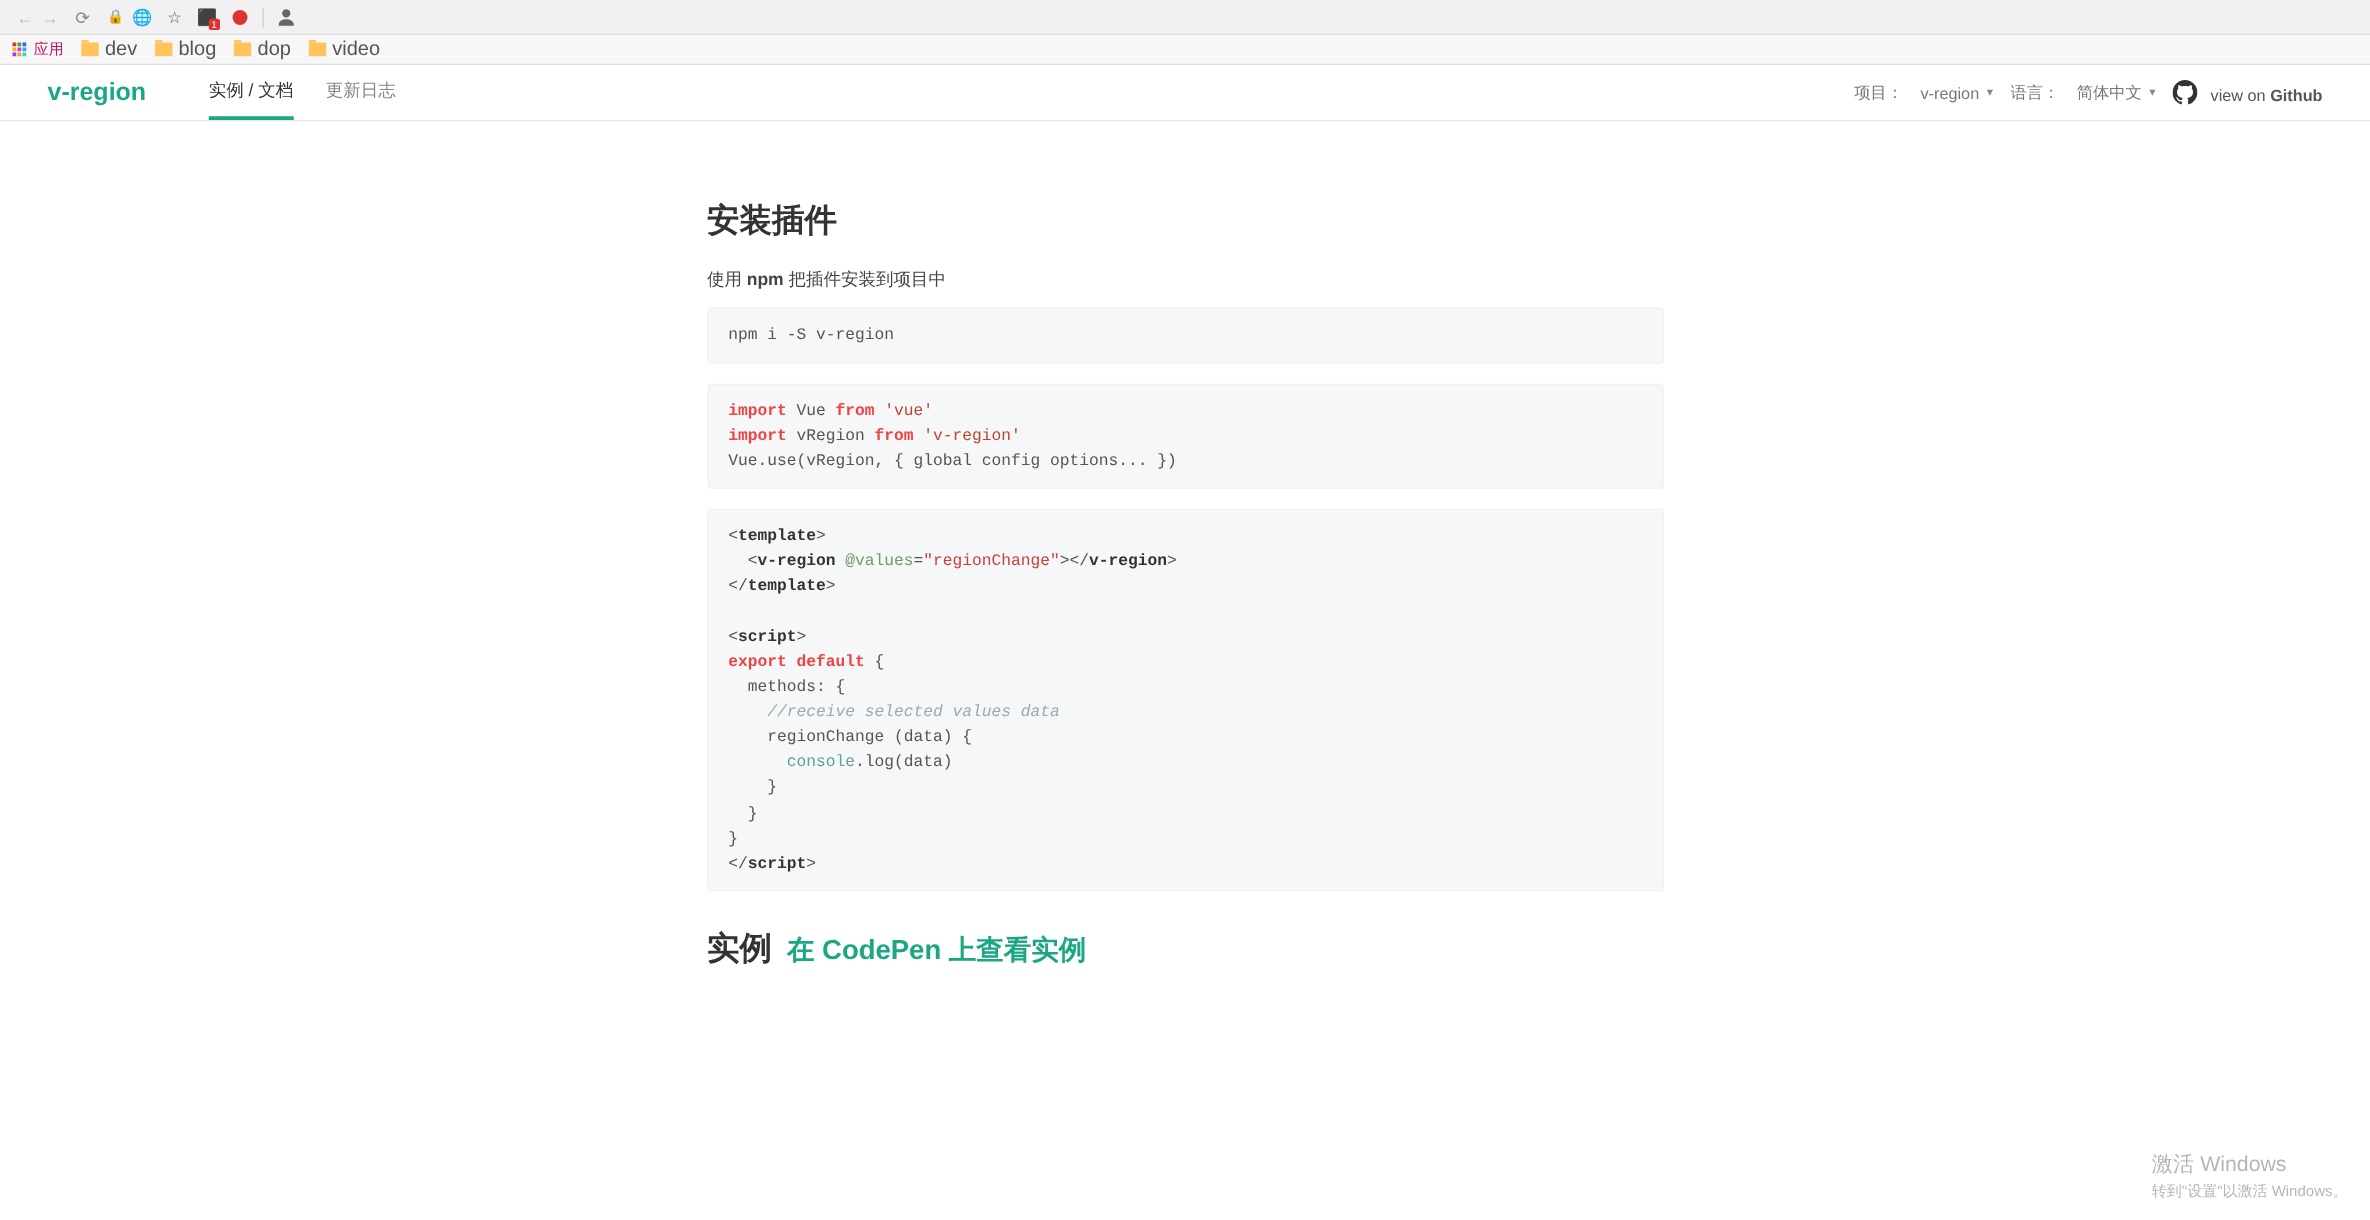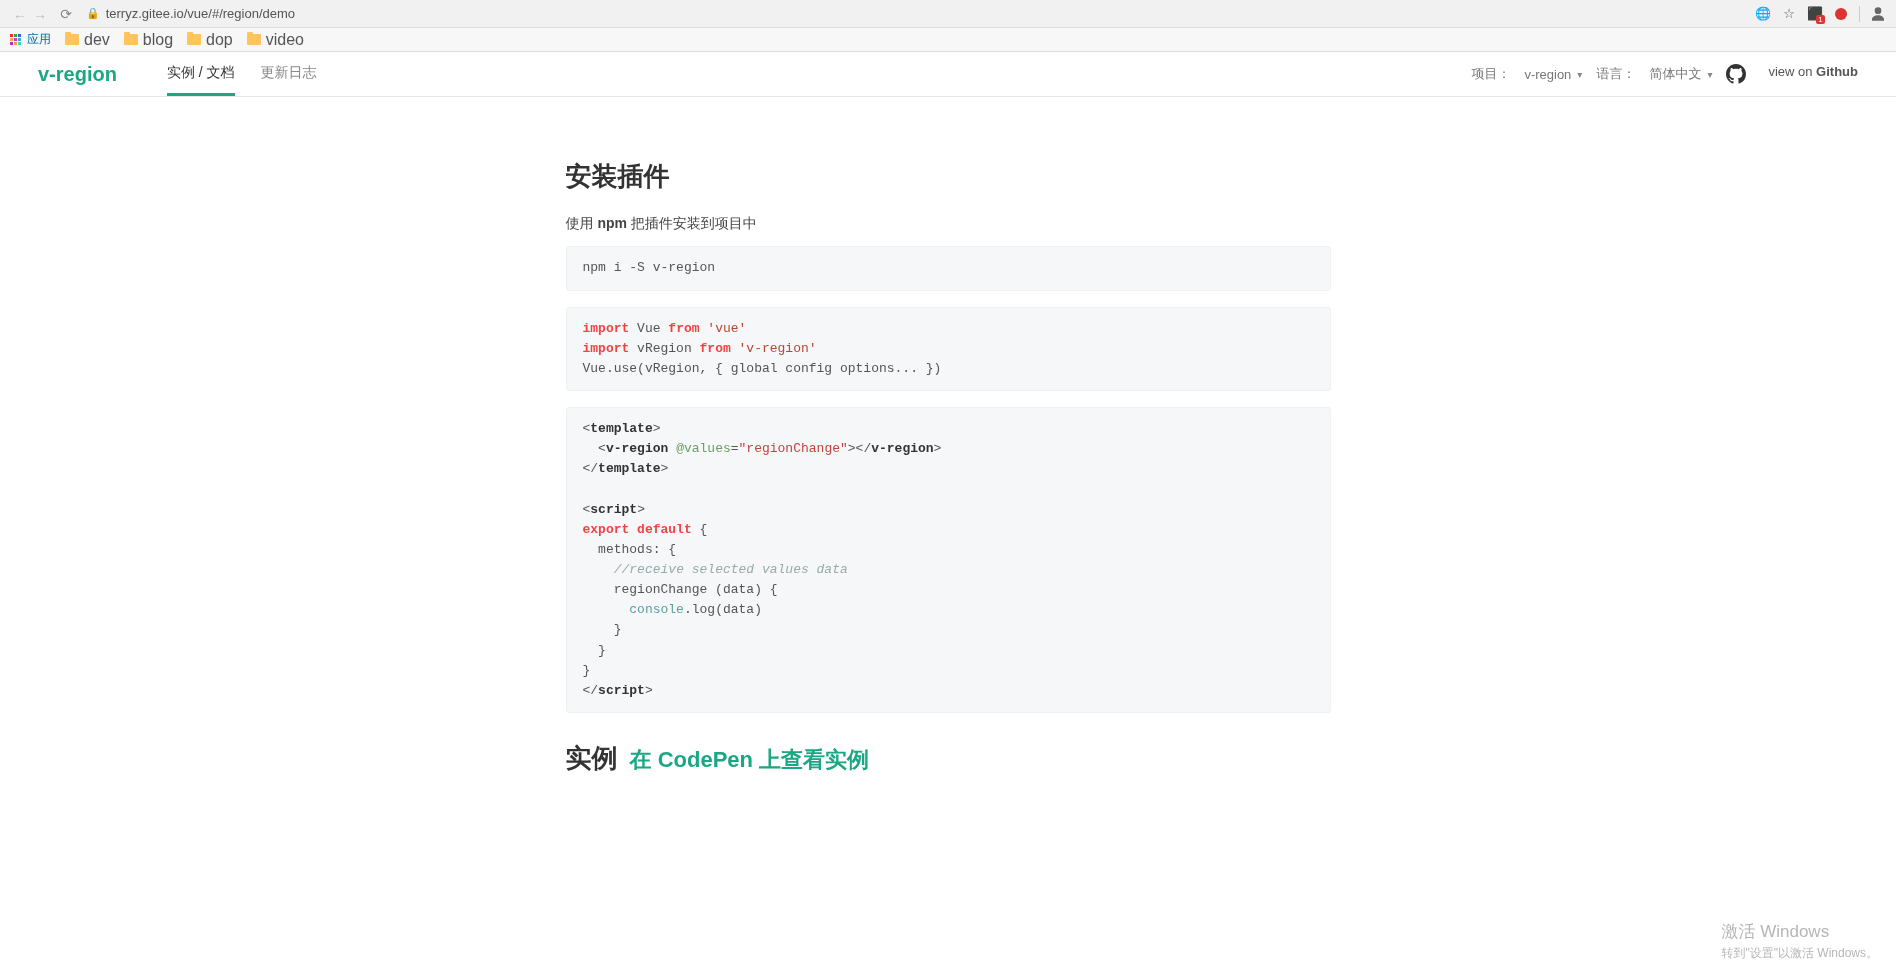--- a/index.html
+++ b/index.html
@@ -10,21 +10,21 @@
 .reload { margin-left: 6px; margin-right: 10px; }
 .lock { color: #666; font-size: 11px; margin-right: 6px; }
 .url { color: #555; font-size: 13px; flex: 1; }
 .chrome-right { display:flex; align-items:center; gap:10px; }
 .chrome-ic { width:16px; height:16px; font-size:13px; color:#555; display:flex; align-items:center; justify-content:center; position:relative;}
 .ext-badge { position:absolute; bottom:-2px; right:-2px; background:#d33; color:#fff; font-size:8px; width:9px; height:9px; border-radius:2px; display:flex; align-items:center; justify-content:center;}
 .red-dot { width:12px; height:12px; background:#d33; border-radius:50%; }
 .user-ic svg{width:18px;height:18px;fill:#666;}
 .vbar { width:1px; height:16px; background:#ccc; }
 .bookmarks-bar { height: 24px; display: flex; align-items: center; padding: 0 10px; gap: 14px; border-bottom: 1px solid #ddd; background: #f7f7f7; }
-.apps { display:flex; align-items:center; gap:6px; font-size:12px; color:#0369a1; }
+.apps { display:flex; align-items:center; gap:6px; font-size:12px; color:#be185d; }
 .apps-grid { display:grid; grid-template-columns:repeat(3,3px); grid-auto-rows:3px; gap:1px;}
 .apps-grid span{background:#d33;width:3px;height:3px;}
 .apps-grid span:nth-child(2){background:#3a3;}
 .apps-grid span:nth-child(3){background:#36d;}
 .apps-grid span:nth-child(4){background:#fa3;}
 .apps-grid span:nth-child(5){background:#d3d;}
 .apps-grid span:nth-child(6){background:#3ad;}
 .apps-grid span:nth-child(7){background:#a3d;}
 .apps-grid span:nth-child(8){background:#da3;}
 .apps-grid span:nth-child(9){background:#3da;}
@@ -32,21 +32,21 @@
 .folder-ic{ width:14px; height:11px; background:#ffc55c; border-radius:1px; position:relative;}
 .folder-ic:before{content:"";position:absolute;top:-2px;left:0;width:6px;height:2px;background:#ffc55c;border-radius:1px 1px 0 0;}
 .site-header { height: 45px; border-bottom: 1px solid #e8e8e8; display:flex; align-items:center; padding: 0 38px; position:relative;}
 .brand { color:#1ba784; font-size:20px; font-weight:700; margin-right: 50px;}
 .tabs { display:flex; gap:26px; height:100%; align-items:center;}
 .tab { color:#888; font-size:14px; height:100%; display:flex; align-items:center; border-bottom:3px solid transparent; cursor:pointer;}
 .tab.active { color:#333; border-bottom-color:#1ba784; font-weight:500;text-align:center;}
 .header-right { margin-left:auto; display:flex; align-items:center; gap:14px; font-size:13px; color:#777;}
 .dd { display:flex; align-items:center; gap:6px; cursor:pointer;}
 .chev { font-size:10px; color:#888;}
-.gh-link { display:flex; align-items:flex-start; gap:22px; color:#555;}
+.gh-link { display:flex; align-items:flex-end; gap:10px; color:#555;}
 .gh-link svg{width:20px;height:20px;fill:#333;}
 .content { max-width:765px; margin:0 auto; padding: 34px 0 60px;}
 h2 { font-size:26px; font-weight:700; color:#333; margin: 28px 0 18px;}
 .desc { font-size:14px; color:#444; margin-bottom:12px; line-height:1.6;}
 .desc .mono { font-weight:700;}
 .desc .code-inline { font-family:Consolas, monospace; color:#c7254e; font-size:13px; padding:0 2px;}
 pre { background:#f6f7f9; border:1px solid #eef0f2; border-radius:3px; padding:11px 16px; font-family:Consolas, "Courier New", monospace; font-size:13px; line-height:1.55; color:#555; overflow-x:auto; margin-bottom:16px; white-space:pre;}
 pre .kw{color:#ef4444;font-weight:700}
 pre .str{color:#b9472f}
 pre .tag{color:#333;font-weight:700}
@@ -61,21 +61,20 @@
 .watermark .l2{color:rgba(120,120,120,0.55);font-size:12px;margin-top:2px}
 </style>
 </head>
 <body>
 
 <div class="browser-chrome">
   <span class="nav-btn disabled">←</span>
   <span class="nav-btn disabled">→</span>
   <span class="nav-btn reload">⟳</span>
   <span class="lock">🔒</span>
-  <span class="url">terryz.gitee.io/vue/#/region/demo</span>
   <div class="chrome-right">
     <span class="chrome-ic">🌐</span>
     <span class="chrome-ic">☆</span>
     <span class="chrome-ic">⬛<span class="ext-badge">1</span></span>
     <span class="chrome-ic">
         <span class="red-dot"></span>
       </span>
     <span class="vbar"></span>
     <span class="chrome-ic user-ic">
         <svg viewBox="0 0 24 24">

